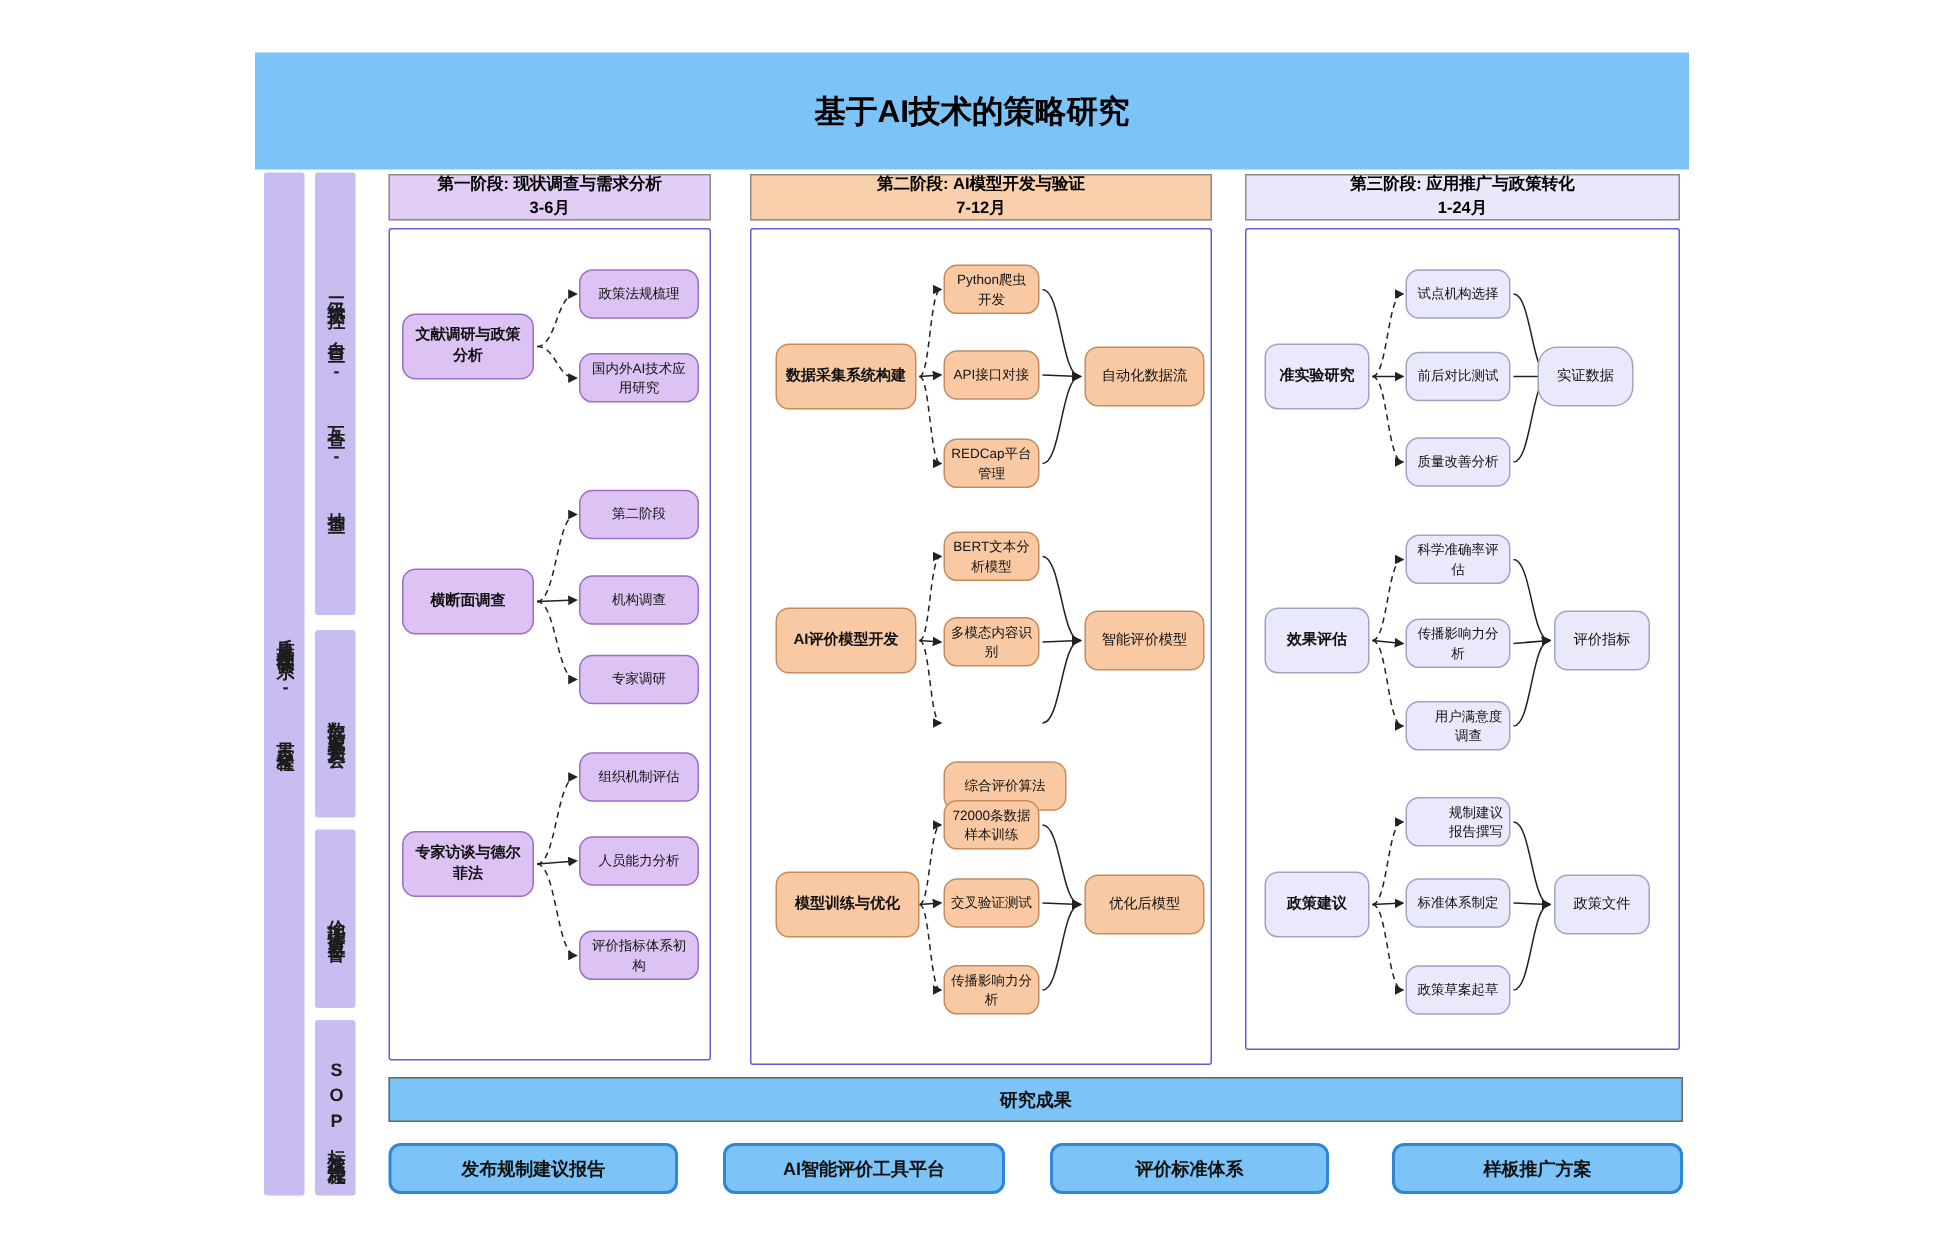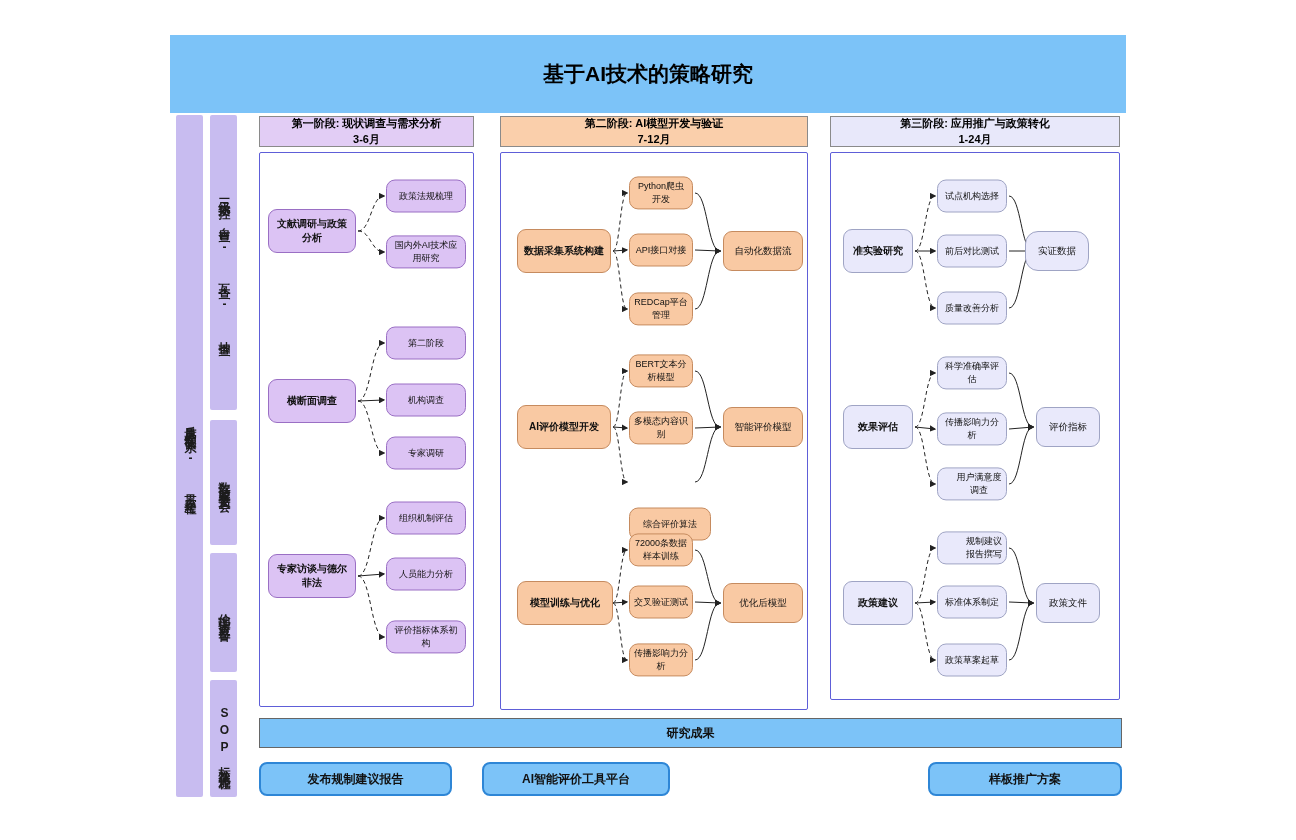--- a/index.html
+++ b/index.html
@@ -175,15 +175,16 @@
       <div class="node parent" style="left: 12px; top: 450px; width: 70px;">政策建议</div>
       <div class="node child" style="left: 106px; top: 395px; width: 70px; padding-left: 28px;">规制建议报告撰写</div>
       <div class="node child" style="left: 106px; top: 449px; width: 70px;">标准体系制定</div>
       <div class="node child" style="left: 106px; top: 507px; width: 70px;">政策草案起草</div>
       <div class="node result" style="left: 205px; top: 450px; width: 64px;">政策文件</div>
     </div>
 
   <div id="outcome-bar" class="abs">研究成果</div>
   <div class="abs outcome-box" style="left:259px;width:193px">发布规制建议报告</div>
   <div class="abs outcome-box" style="left:482px;width:188px">AI智能评价工具平台</div>
+  <div class="abs outcome-box" style="left:700px;width:186px">评价标准体系</div>
   <div class="abs outcome-box" style="left:928px;width:194px">样板推广方案</div>
 
 </div>
 
 </body></html>

